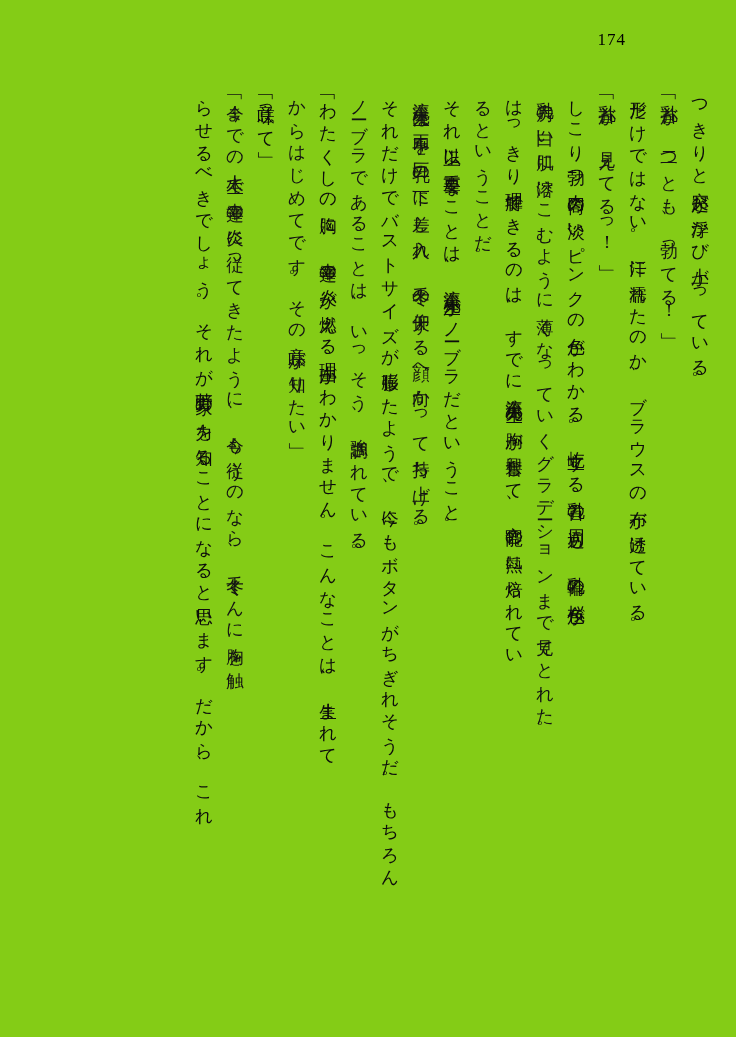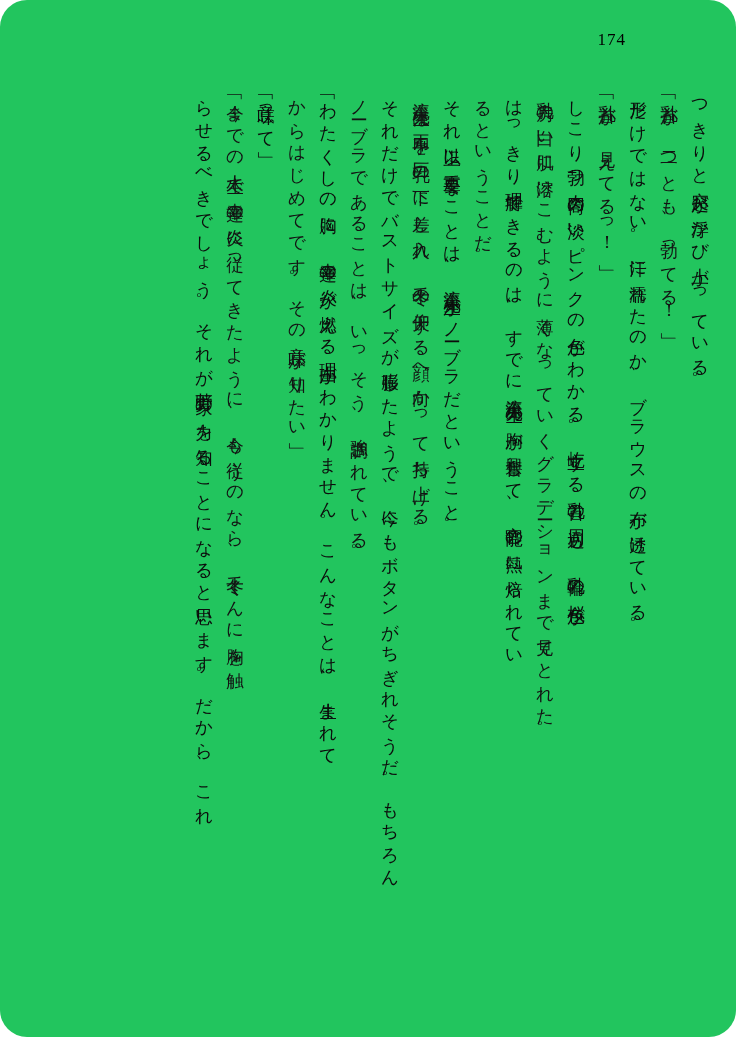--- a/index.html
+++ b/index.html
@@ -8,24 +8,23 @@
     background: #ffffff;
   }
   body {
     font-family: "Liberation Serif", "DejaVu Serif", serif;
     color: #000000;
   }
   .page {
     position: relative;
     width: 736px;
     height: 1037px;
-    background: #22c55e;
+    background: #84cc16;
     overflow: hidden;
     box-sizing: border-box;
-    border-radius: 27px;
   }
   .page-number {
     position: absolute;
     top: 30px;
     right: 110px;
     font-size: 17px;
     letter-spacing: 1px;
     color: #000;
     font-family: "Liberation Serif", "DejaVu Serif", serif;
   }

